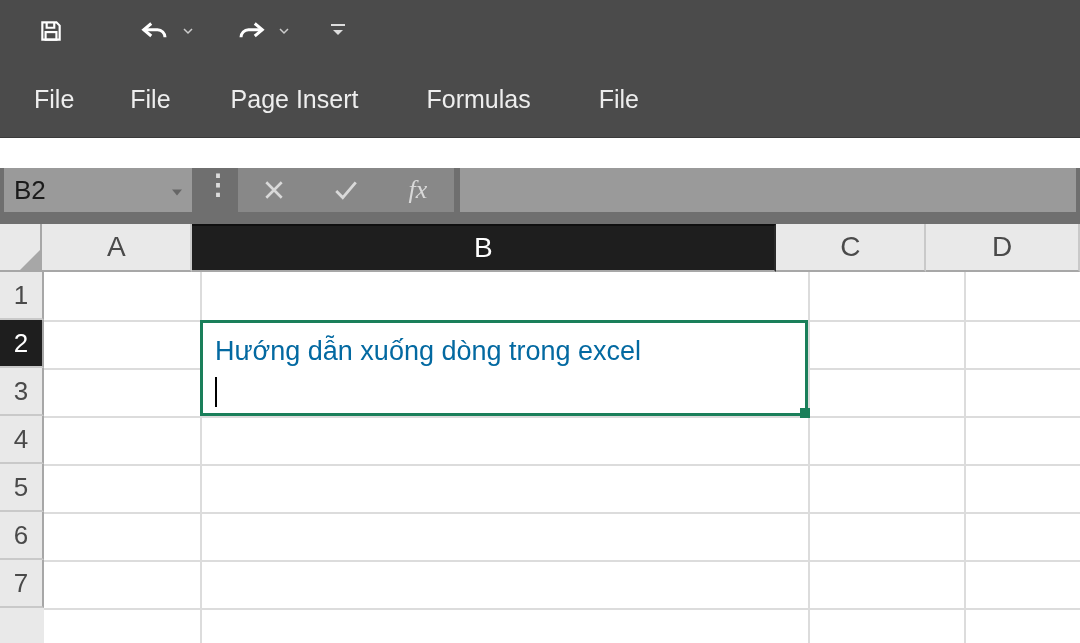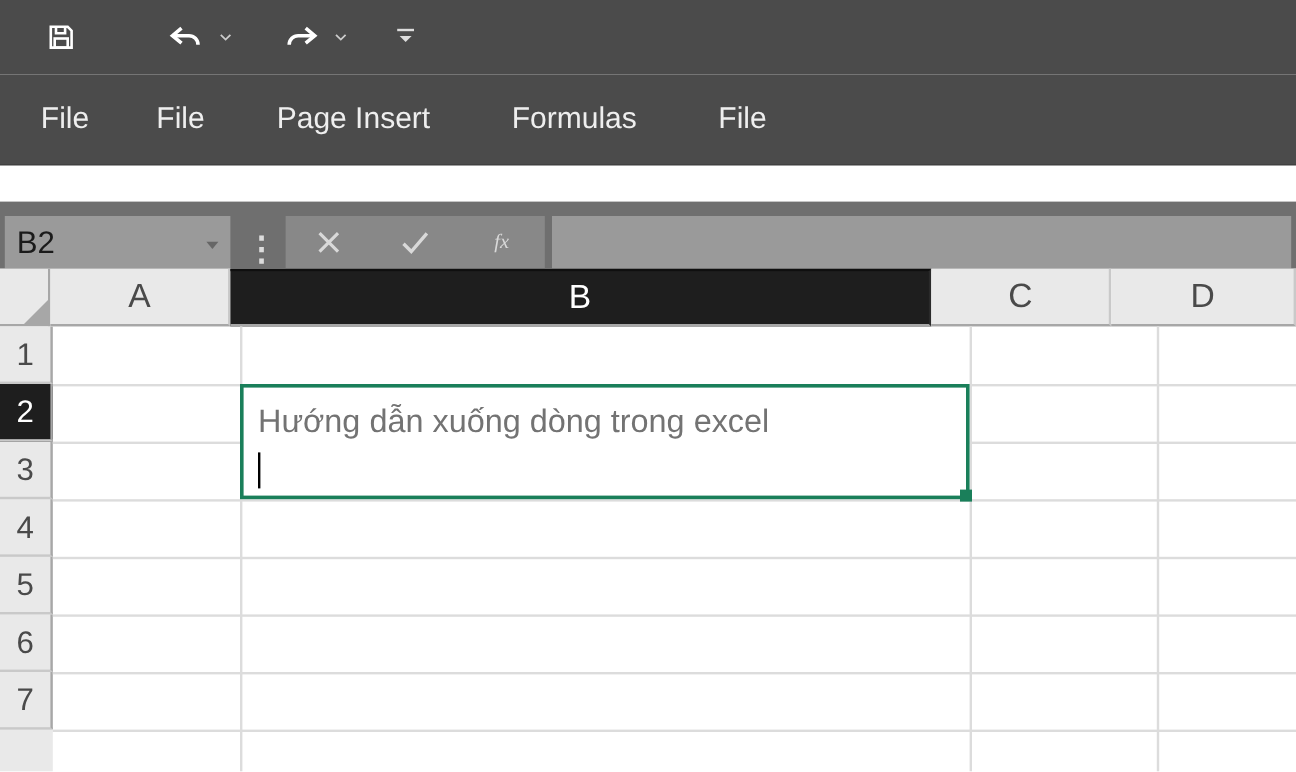--- a/index.html
+++ b/index.html
@@ -54,21 +54,21 @@
   .rt-insert { padding-right: 46px;}
   .rt-pl { padding-right: 50px;}
   .rt-form { padding-right: 50px;}
   .rt-data { padding-right: 48px;}
   .rt-rev { }
   .blank-strip { height: 30px; background: #ffffff; }
   .formula-row {
     height: 56px;
     background: #6f6f6f;
     display: flex;
-    align-items: flex-end;
+    align-items: flex-start;
     padding: 0 0 0 0;
   }
   .name-box {
     width: 188px;
     height: 44px;
     margin-left: 4px;
     background: #9a9a9a;
     color: #1b1b1b;
     font-size: 26px;
     display: flex;
@@ -167,21 +167,21 @@
     position:absolute;
     left:44px; top:48px; right:0; bottom:0;
   }
   .gridline-v { position:absolute; top:0; bottom:0; width:2px; background:#dcdcdc; }
   .gridline-h { position:absolute; left:0; right:0; height:2px; background:#dcdcdc; }
   .active-cell {
     position:absolute;
     border:3px solid #1a7f5a;
     background:#ffffff;
     padding: 8px 12px 0 12px;
-    color:#737373;
+    color:#0369a1;
     font-size:27px;
     line-height:40px;
   }
   .active-cell .cursor{
     display:inline-block;
     width:2px; height:30px;
     background:#000;
     vertical-align:top;
     margin-top:6px;
   }
@@ -259,21 +259,21 @@
       <svg width="22" height="22" viewBox="0 0 20 20" stroke="#d9d9d9" stroke-width="2.4" fill="none">
           <path d="M3 3l14 14M17 3 3 17"></path>
         </svg>
     </div>
     <div class="fb-btn">
       <svg width="26" height="22" viewBox="0 0 24 20" stroke="#d9d9d9" stroke-width="2.6" fill="none">
           <path d="M3 11l6 6L21 3"></path>
         </svg>
     </div>
     <div class="fb-btn">
-      <span style="font-style:italic;font-family:'Times New Roman',serif;font-size:17px;color:#d9d9d9;">fx</span>
+      <span style="font-style:italic;font-family:'Times New Roman',serif;font-size:26px;color:#d9d9d9;">fx</span>
     </div>
   </div>
   <div class="fb-input"></div>
 </div>
 
 <div class="sheet-area">
 
   <div class="col-headers">
     <div class="select-all">
       <svg width="22" height="22" viewBox="0 0 22 22">

